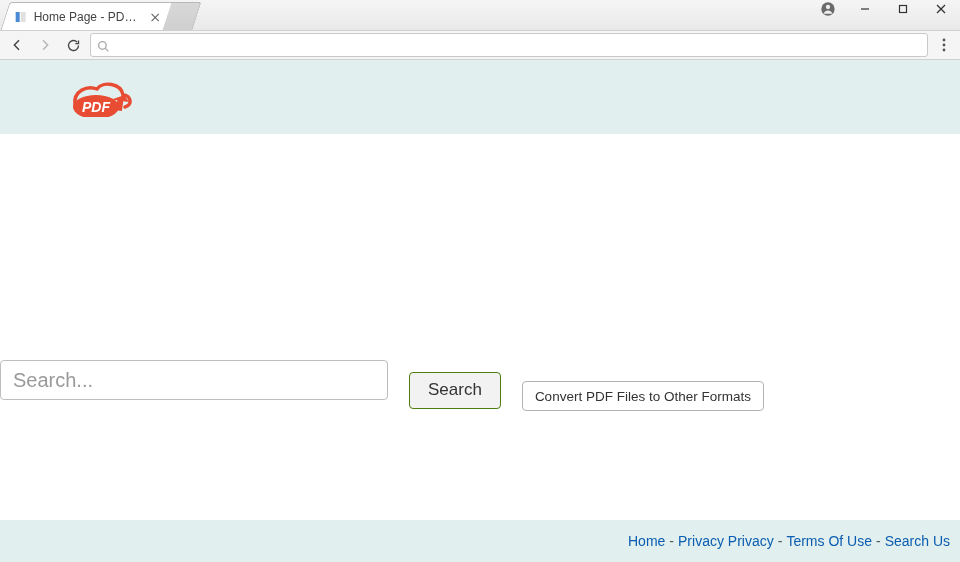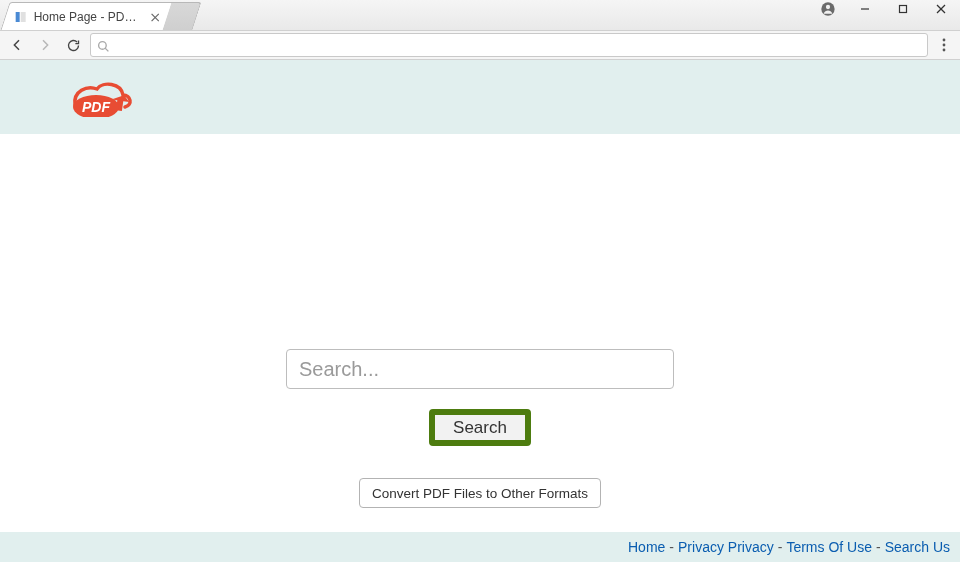--- a/index.html
+++ b/index.html
@@ -26,28 +26,28 @@
     .omnibox { flex: 1; height: 24px; background: #fff; border: 1px solid #c9c9c9; border-radius: 3px; display: flex; align-items: center; padding: 0 6px; }
     .omnibox-search { width: 13px; height: 13px; opacity: 0.5; }
     .omnibox-input { flex: 1; border: none; outline: none; font-size: 13px; margin-left: 4px; background: transparent; }
     .kebab { width: 20px; height: 22px; display: flex; align-items: center; justify-content: center; cursor: pointer; color: #555; }
 
     
     .page { position: relative; height: calc(562px - 60px); background: #fff; }
     .header-band { height: 74px; background: #e1efee; display: flex; align-items: center; padding-left: 65px; font-style: italic; }
     .logo { width: 70px; height: 40px; position: relative; }
 
-    .content { display: flex; flex-direction: column; align-items: center; padding-top: 215px; }
+    .content { display: flex; flex-direction: row; align-items: center; padding-top: 215px; gap: 21px; }
     .search-box { width: 388px; height: 40px; border: 1px solid #bdbdbd; border-radius: 4px; font-size: 20px; padding: 0 12px; color: #555; outline: none; }
     .search-box::placeholder { color: #9a9a9a; }
-    .search-btn { margin-top: 20px; height: 37px; padding: 0 18px; border: 6px solid #4d7c0f; border-radius: 4px; background: #f2f2f2; font-size: 17px; color: #333; cursor: pointer; }
+    .search-btn { margin-top: 20px; height: 37px; padding: 0 18px; border: 1px solid #4d7c0f; border-radius: 4px; background: #f2f2f2; font-size: 17px; color: #333; cursor: pointer; }
     .convert-row { margin-top: 32px; display: flex; gap: 10px; }
     .convert-btn { height: 30px; padding: 0 12px; border: 1px solid #b3b3b3; border-radius: 4px; background: #fff; font-size: 13.5px; color: #333; cursor: pointer; }
 
-    .footer { position: absolute; bottom: 0; left: 0; right: 0; height: 30px; background: #e1efee; display: flex; align-items: center; justify-content: flex-end; padding: 0 10px 0 0; font-size: 14px; color: #0a66c2; }
+    .footer { position: absolute; bottom: 0; left: 0; right: 0; height: 42px; background: #e1efee; display: flex; align-items: center; justify-content: flex-end; padding: 0 10px 0 0; font-size: 14px; color: #0a66c2; }
     .footer a { color: #0a5db0; text-decoration: none; cursor: pointer; }
     .footer .sep { color: #555; margin: 0 4px; }
   </style>
 </head>
 <body>
 
 <div class="account-icon">
   <svg width="16" height="16" viewBox="0 0 24 24" fill="#6a6a6a">
       <circle cx="12" cy="12" r="10" fill="#6a6a6a"></circle>
       <circle cx="12" cy="9" r="3.2" fill="#f0f0f0"></circle>

